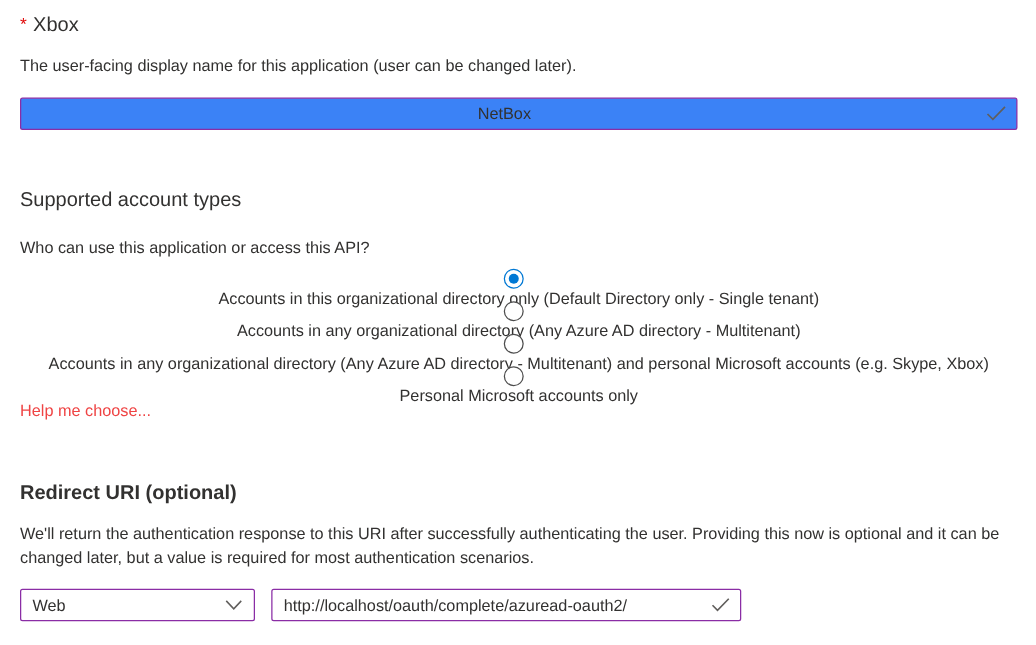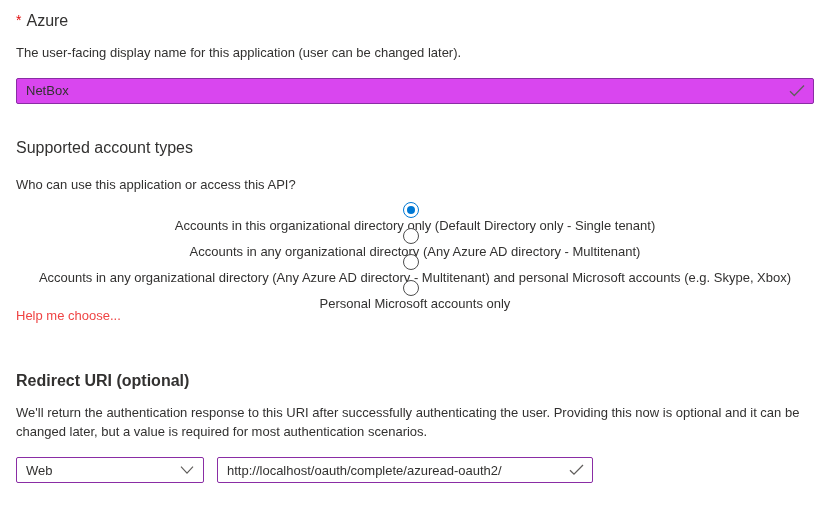--- a/index.html
+++ b/index.html
@@ -36,37 +36,38 @@
 
   .text-field { position: relative; margin-top: 15px; }
   .text-field input {
     width: 100%; height: 26px;
     border: 1px solid #8a2da5;
     border-radius: 2px;
     padding: 0 32px 0 9px;
     font-size: 13px;
     font-family: inherit;
     color: #323130;
-    background: #d946ef;
+    background: #3b82f6;
     outline: none;
+    text-align: center;
   }
   .check-icon {
     position: absolute; right: 9px; top: 50%;
     transform: translateY(-50%);
     display: flex; align-items: center;
     pointer-events: none;
   }
 
   .section-heading {
     font-size: 16px;
     font-weight: 400;
     color: #323130;
     margin: 0;
   }
-  .heading-accounts { margin-top: 35px; }
+  .heading-accounts { margin-top: 48px; }
   .heading-redirect { margin-top: 48px; font-weight: bold; }
 
   .question { margin-top: 20px; font-size: 13px; }
 
   .radio-group { margin-top: 10px; }
   .radio-row {
     display: flex; align-items: center;
     height: 26px;
     font-size: 13px;
     cursor: pointer;
@@ -130,21 +131,21 @@
     background: #fff;
     outline: none;
   }
 </style>
 </head>
 <body>
 
 <div class="page">
 
   
-  <h2 class="field-label"><span class="req">*</span><span>Azure</span></h2>
+  <h2 class="field-label"><span class="req">*</span><span>Xbox</span></h2>
 
   <div class="desc">The user-facing display name for this application (user can be changed later).</div>
 
   <div class="text-field">
     <input type="text" value="NetBox" style="">
     <span class="check-icon">
       <svg width="16" height="13" viewBox="0 0 16 13">
         <path d="M1 6.7 L5.3 11 L15 1" fill="none" stroke="#605e5c" stroke-width="1.3"></path>
       </svg>
     </span>

